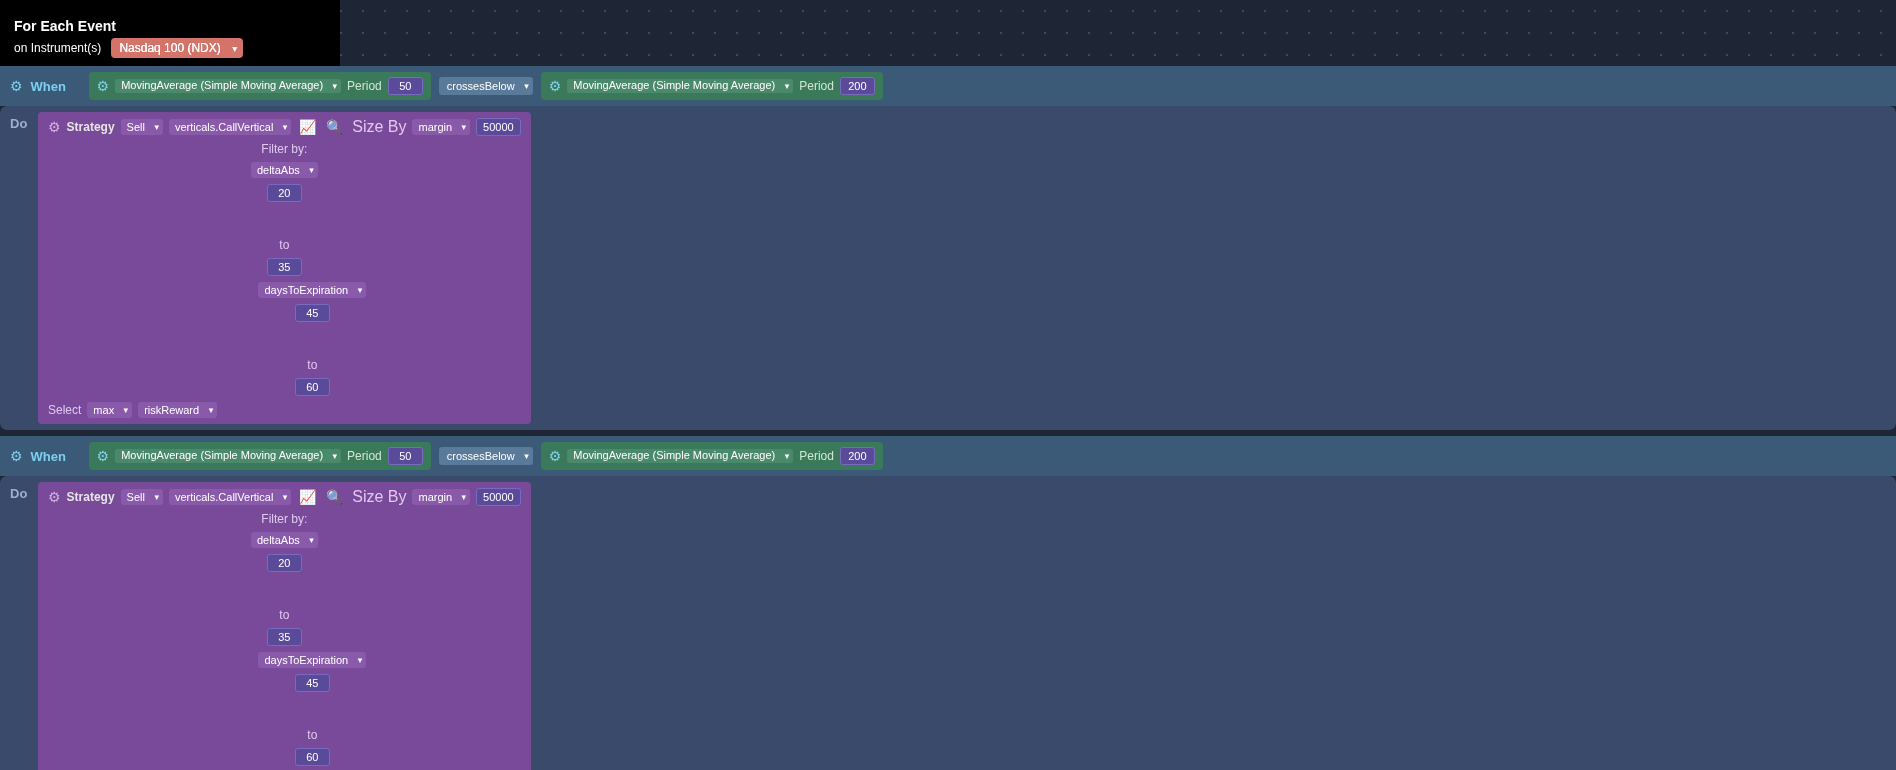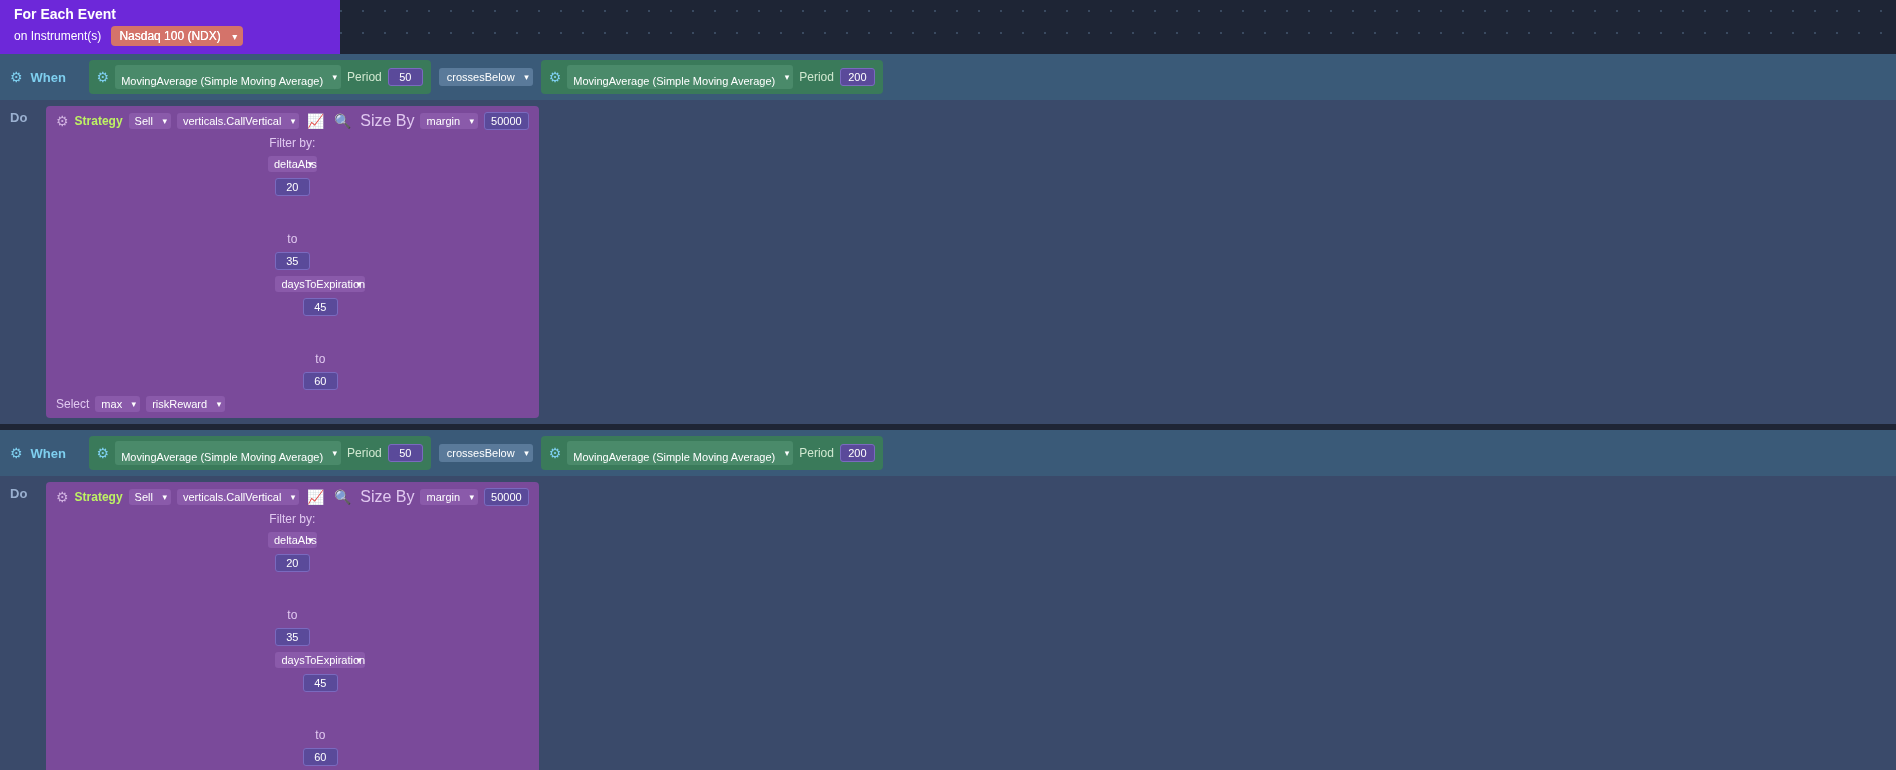--- a/index.html
+++ b/index.html
@@ -23,22 +23,22 @@
       pointer-events: none;
       z-index: 0;
     }
     .main-container {
       position: relative;
       z-index: 1;
       padding: 0;
     }
     
     .header-block {
-      background-color: #6d28d9;
-      padding: 6px 14px 8px 14px;
+      background-color: #000000;
+      padding: 18px 14px 8px 14px;
       display: inline-block;
       min-width: 340px;
     }
     .header-title {
       font-size: 14px;
       font-weight: bold;
       color: #fff;
       margin-bottom: 4px;
     }
     .header-row {
@@ -138,21 +138,21 @@
       transform: translateY(-50%);
       font-size: 9px;
     }
 
     
     .do-row {
       display: flex;
       align-items: flex-start;
       background-color: #3a4a6a;
       padding: 6px 10px;
-      gap: 8px;
+      border-radius: 7px;
     }
     .do-label {
       color: #9ab0d0;
       font-size: 13px;
       font-weight: bold;
       min-width: 28px;
       padding-top: 4px;
     }
 
     
@@ -164,21 +164,21 @@
       flex-direction: column;
       gap: 6px;
     }
     .strategy-row {
       display: flex;
       align-items: center;
       gap: 6px;
       flex-wrap: wrap;
     }
     .strategy-label {
-      color: #bef264;
+      color: #e5e5e5;
       font-size: 12px;
       font-weight: bold;
     }
     .strat-dropdown {
       background-color: #8a5aaa;
       border: none;
       border-radius: 3px;
       color: #fff;
       padding: 2px 18px 2px 6px;
       font-size: 11px;
@@ -215,21 +215,21 @@
     }
     .filter-label {
       color: #e0c8f0;
       font-size: 12px;
     }
     .filter-dropdown {
       background-color: #8a5aaa;
       border: none;
       border-radius: 3px;
       color: #fff;
-      padding: 2px 0 2px 6px;
+      padding: 2px 18px 2px 6px;
       font-size: 11px;
       cursor: pointer;
       position: relative;
       display: inline-block;
     }
     .filter-dropdown::after {
       content: '▾';
       position: absolute;
       right: 4px;
       top: 50%;
@@ -256,21 +256,21 @@
       height: 6px;
       background-color: #1e2535;
     }
 
     
     .ma-dropdown {
       background-color: #4a8a6a;
       border: none;
       border-radius: 3px;
       color: #fff;
-      padding: 10px 18px 2px 6px;
+      padding: 0 18px 2px 6px;
       font-size: 11px;
       cursor: pointer;
       position: relative;
       display: inline-block;
     }
     .ma-dropdown::after {
       content: '▾';
       position: absolute;
       right: 4px;
       top: 50%;

